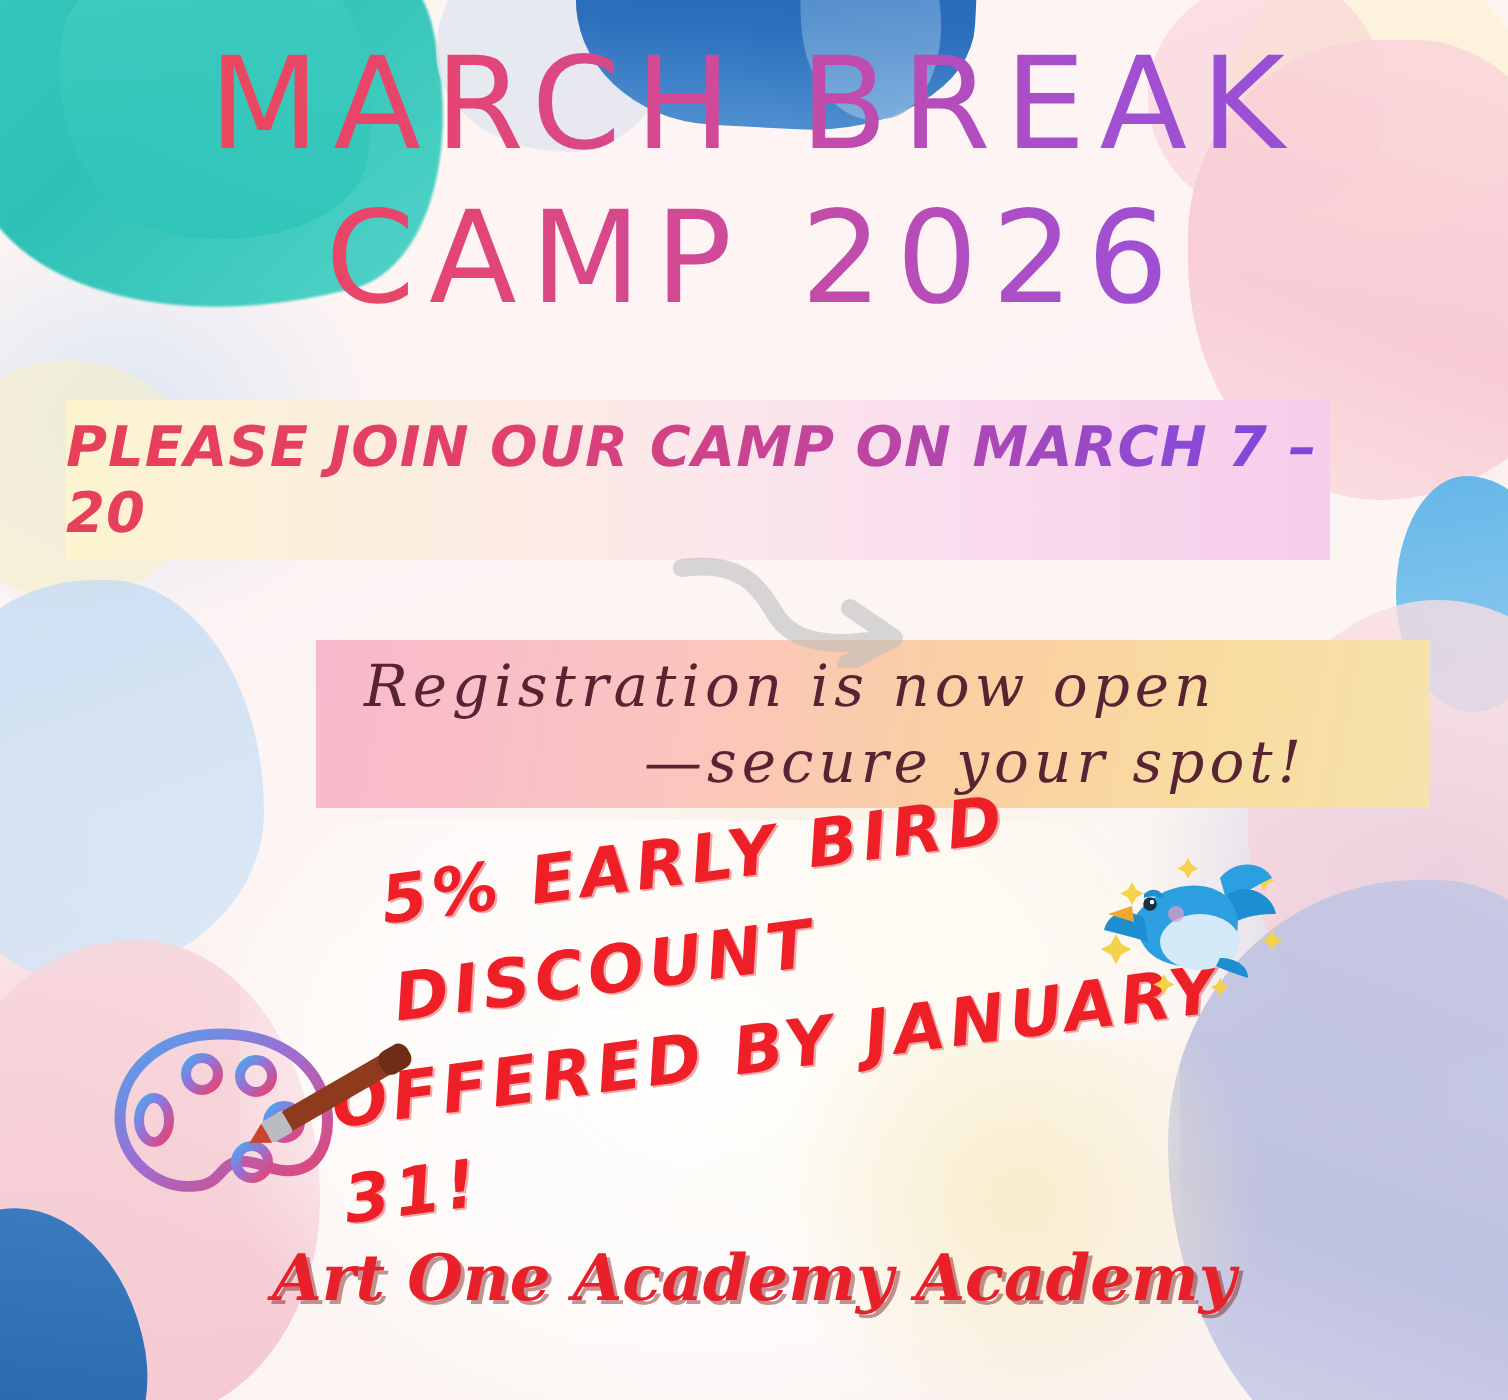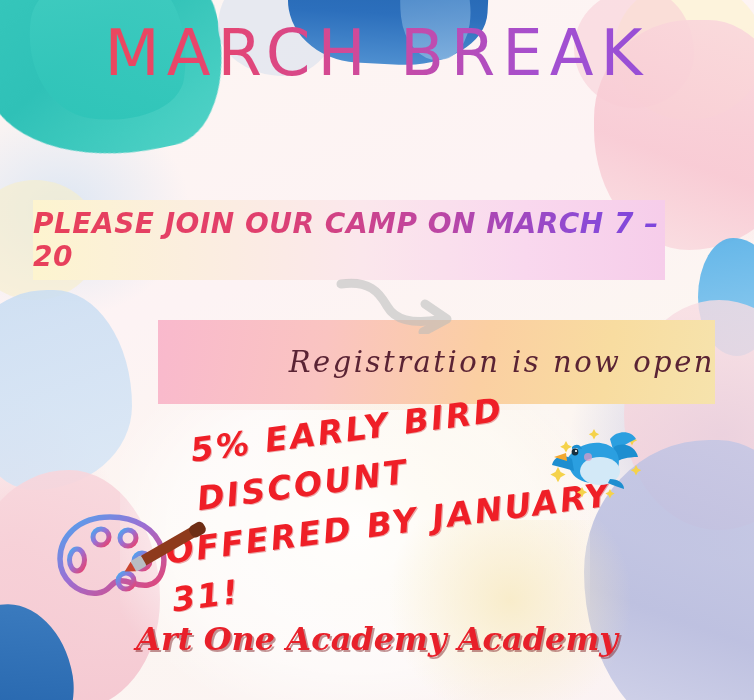--- a/index.html
+++ b/index.html
@@ -162,21 +162,21 @@
     background:linear-gradient(100deg,#f9b9cd 0%,#fac4c1 30%,#fbcfa2 58%,#f8dca0 80%,#f6e3ac 100%);
     z-index:4;
   }
   .reg-text{
     position:absolute;left:158px;top:318px;width:557px;height:88px;
     z-index:5;display:flex;flex-direction:column;justify-content:center;
     font-family:"DejaVu Serif",serif;
     font-style:italic;color:#5a2334;
     font-size:29px;letter-spacing:2.5px;line-height:1.32;
   }
-  .reg-l1{padding-left:9px;text-align:right;}
+  .reg-l1{padding-left:24px;}
   .reg-l2{text-align:right;padding-right:62px;}
 
   
   .discount{
     position:absolute;left:150px;top:432px;width:520px;z-index:6;
     transform:rotate(-7.5deg);transform-origin:left top;
     font-family:"DejaVu Sans",sans-serif;
     font-weight:bold;font-style:italic;
     color:#ef1f27;
     font-size:33px;letter-spacing:2.5px;line-height:1.48;
@@ -216,35 +216,37 @@
   <div class="splash sp-blue-r"></div>
   <div class="splash sp-pink-r-mid"></div>
   <div class="splash sp-pink-bl"></div>
   <div class="splash sp-lav-br"></div>
   <div class="splash sp-navy-bl"></div>
   <div class="splash sp-white-center"></div>
   <div class="splash sp-cream-center"></div>
 
   <div class="headline">
     <span class="hl-line" id="hl1">MARCH BREAK</span>
+    <span class="hl-line" id="hl2">CAMP 2026</span>
   </div>
 
   <div class="band-join"></div>
   <div class="join-text">PLEASE JOIN OUR CAMP  ON MARCH 7 – 20</div>
 
   <div class="arrow">
     <svg width="130" height="58" viewBox="0 0 130 58">
       <path d="M6 8 C 34 4, 44 16, 52 30 C 60 44, 76 48, 104 44" fill="none" stroke="#b9bcbb" stroke-width="9" stroke-linecap="round"></path>
       <path d="M90 28 L 112 43 L 88 56" fill="none" stroke="#b9bcbb" stroke-width="9" stroke-linecap="round" stroke-linejoin="round"></path>
     </svg>
   </div>
 
   <div class="band-reg"></div>
   <div class="reg-text">
     <span class="reg-l1">Registration is now open</span>
+    <span class="reg-l2">—secure your spot!</span>
   </div>
 
   <div class="discount">
     <div class="disc-l1">5% EARLY BIRD DISCOUNT</div>
     <div class="disc-l2">OFFERED BY JANUARY 31!</div>
   </div>
 
   <div class="palette-icon">
     <svg width="160" height="110" viewBox="0 0 160 110">
       <defs>

